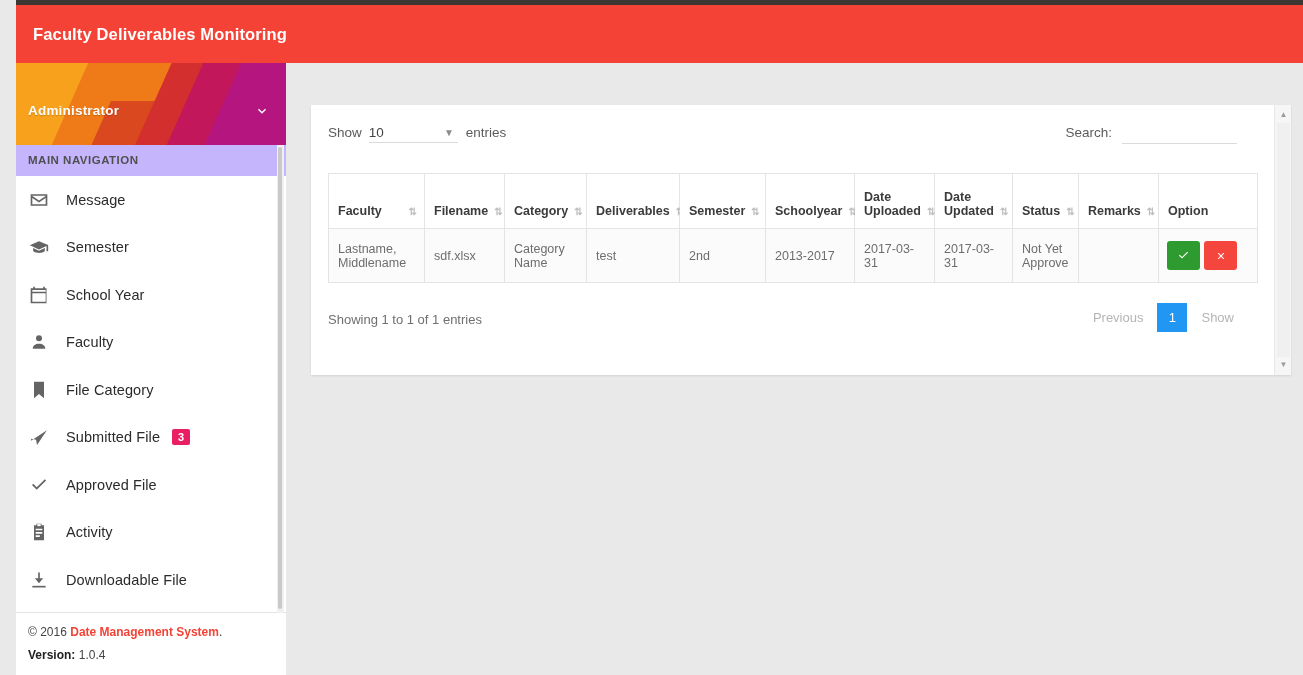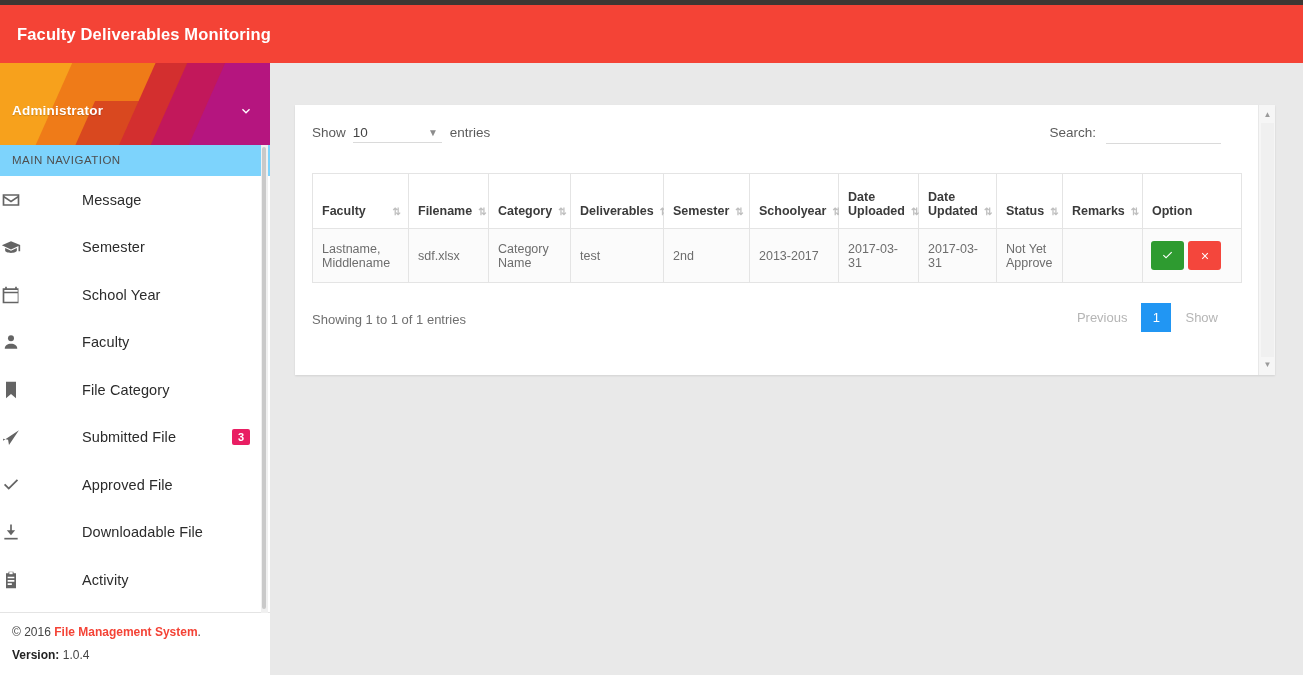--- a/index.html
+++ b/index.html
@@ -5,21 +5,21 @@
   * { box-sizing: border-box; }
   html, body {
     margin: 0; padding: 0;
     width: 1303px; height: 675px;
     overflow: hidden;
     background: #e9e9e9;
     font-family: "Liberation Sans", sans-serif;
     -webkit-font-smoothing: antialiased;
   }
 
-  #app { position: relative; width: 1114px; height: 675px; }
+  #app { position: relative; width: 1114px; height: 675px; margin-left: 16px; }
 
   
   .top-strip {
     position: absolute; top: 0; left: 0;
     width: 1303px; height: 5px;
     background: #3d3733;
   }
 
   
   .main-header {
@@ -104,37 +104,36 @@
   .user-caret {
     position: absolute; right: 16px; top: 40px;
     color: #ffffff;
     z-index: 5;
     line-height: 0;
   }
 
   
   .nav-header {
     height: 31px;
-    background: #7dd3fc;
+    background: #c4b5fd;
     color: #4f4f4f;
     font-size: 11.5px;
-    font-weight: normal;
+    font-weight: bold;
     letter-spacing: 0.5px;
     line-height: 31px;
     padding-left: 12px;
   }
 
   .nav-list { list-style: none; margin: 0; padding: 0; }
   .nav-item {
     display: flex; align-items: center;
     height: 47.5px;
-    padding-left: 0;
+    padding-left: 12px;
     cursor: pointer;
     background: #ffffff;
-    gap: 44px;
   }
   .nav-icon {
     width: 22px; height: 22px;
     display: flex; align-items: center; justify-content: center;
     margin-right: 16px;
     flex: none;
     color: #646464;
   }
   .nav-icon svg { display: block; fill: #646464; }
   .nav-label {
@@ -459,41 +458,41 @@
           <svg width="20" height="20" viewBox="0 0 24 24">
               <path d="M9.3 17.6L3.6 12l1.5-1.5 4.2 4.2L19 5l1.5 1.5-11.2 11.1z"></path>
             </svg>
         </span>
         <span class="nav-label">Approved File</span>
       </li>
 
       <li class="nav-item">
         <span class="nav-icon">
           <svg width="20" height="20" viewBox="0 0 24 24">
+              <path d="M9 2h6v2h3v18H6V4h3V2zm-1 6v2h8V8H8zm0 4v2h8v-2H8zm0 4v2h5v-2H8z"></path>
+              <path d="M10 2.5h4V5h-4z" fill="#ffffff"></path>
+            </svg>
+        </span>
+        <span class="nav-label">Activity</span>
+      </li>
+
+      <li class="nav-item">
+        <span class="nav-icon">
+          <svg width="20" height="20" viewBox="0 0 24 24">
               <path d="M11 3h2v7h4l-5 6-5-6h4V3z"></path>
               <path d="M4 19h16v2H4z"></path>
             </svg>
         </span>
         <span class="nav-label">Downloadable File</span>
       </li>
 
-      <li class="nav-item">
-        <span class="nav-icon">
-          <svg width="20" height="20" viewBox="0 0 24 24">
-              <path d="M9 2h6v2h3v18H6V4h3V2zm-1 6v2h8V8H8zm0 4v2h8v-2H8zm0 4v2h5v-2H8z"></path>
-              <path d="M10 2.5h4V5h-4z" fill="#ffffff"></path>
-            </svg>
-        </span>
-        <span class="nav-label">Activity</span>
-      </li>
-
     </ul>
 
     <div class="sidebar-footer">
-      <div class="copyright"><span>© 2016 </span><span class="brand">File Management System</span><span>.</span></div>
+      <div class="copyright"><span>© 2016 </span><span class="brand">Date Management System</span><span>.</span></div>
       <div class="version"><b>Version:</b> <span>1.0.4</span></div>
     </div>
 
     <div class="sidebar-scroll-track"></div>
     <div class="sidebar-scroll-thumb"></div>
   </div>
   <div class="sidebar-divider"></div>
 
   <div class="content">
     <div class="card">

